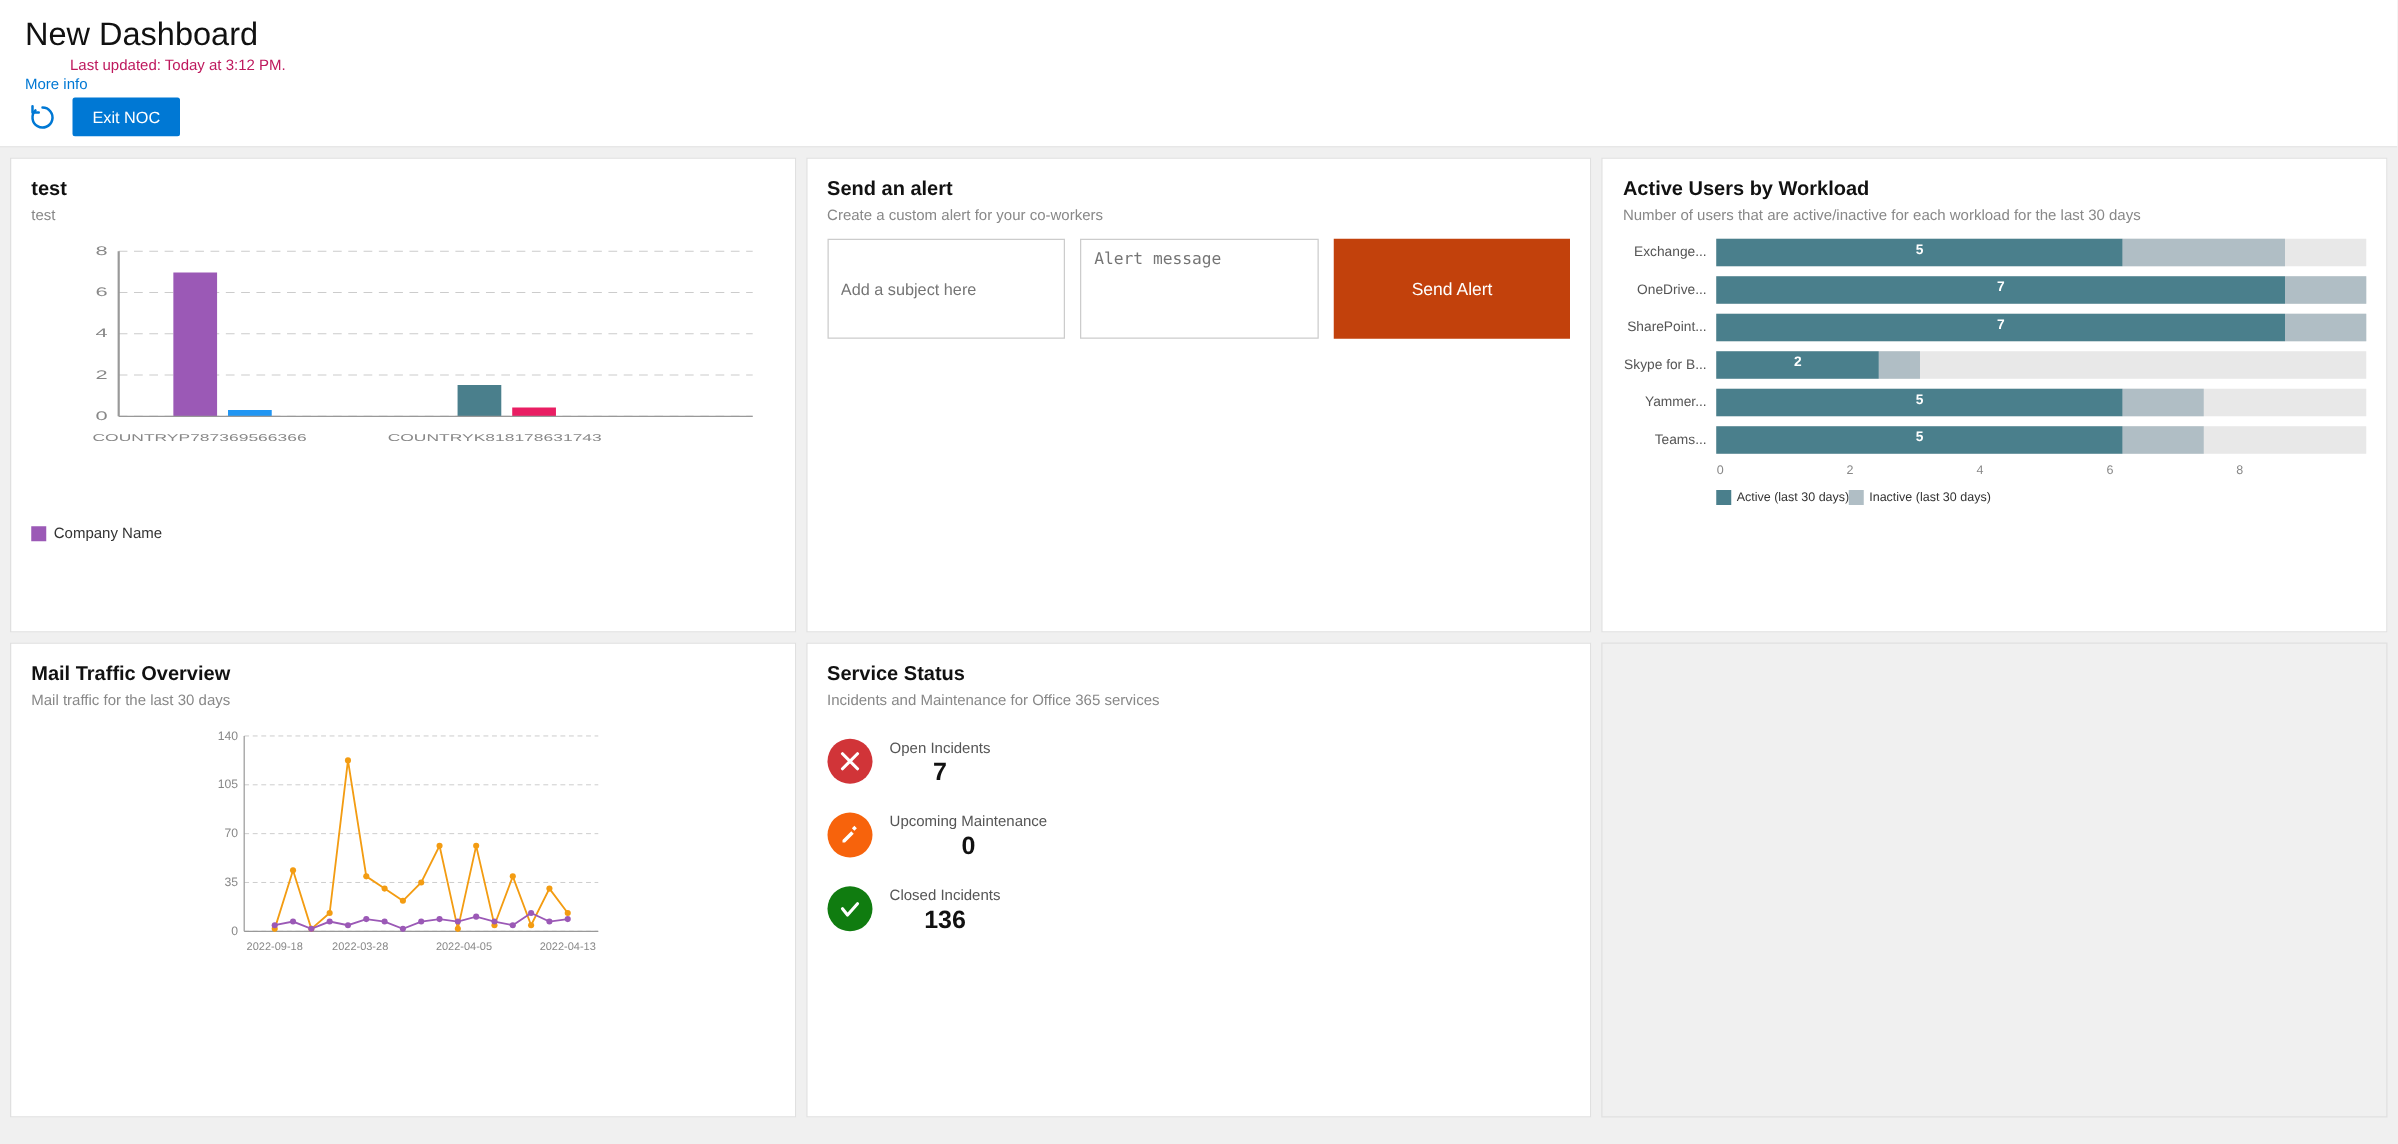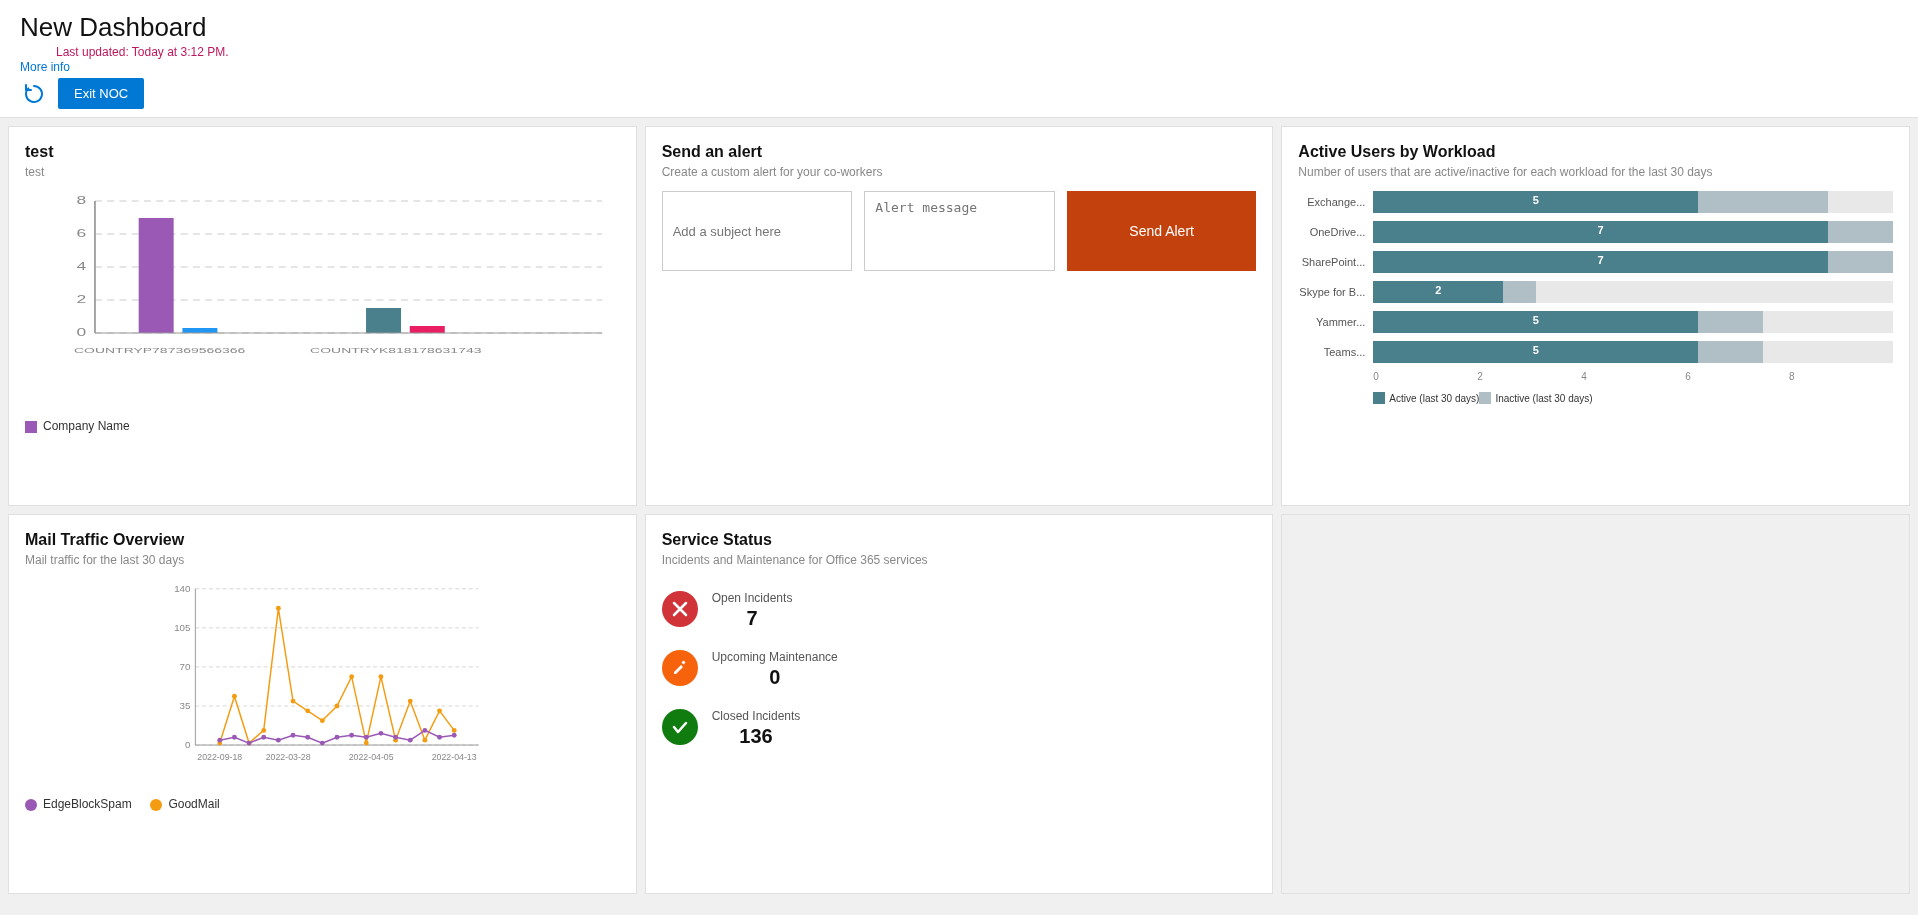--- a/index.html
+++ b/index.html
@@ -448,27 +448,20 @@
         <circle cx="200" cy="160" r="2.5" fill="#9b59b6"></circle>
         <circle cx="215" cy="162" r="2.5" fill="#9b59b6"></circle>
         <circle cx="230" cy="158" r="2.5" fill="#9b59b6"></circle>
         <circle cx="245" cy="162" r="2.5" fill="#9b59b6"></circle>
         <circle cx="260" cy="165" r="2.5" fill="#9b59b6"></circle>
         <circle cx="275" cy="155" r="2.5" fill="#9b59b6"></circle>
         <circle cx="290" cy="162" r="2.5" fill="#9b59b6"></circle>
         <circle cx="305" cy="160" r="2.5" fill="#9b59b6"></circle>
       </svg>
     </div>
-    <div class="chart-legend">
-      <span class="legend-swatch" style="background:#9b59b6;border-radius:50%;"></span>
-      <span>EdgeBlockSpam</span>
-      &nbsp;&nbsp;
-      <span class="legend-swatch" style="background:#f39c12;border-radius:50%;"></span>
-      <span>GoodMail</span>
-    </div>
   </div>
 
   <div class="card service-card">
     <div class="card-title">Service Status</div>
     <div class="card-subtitle">Incidents and Maintenance for Office 365 services</div>
     <div class="service-items-wrap">
 
       <div class="service-item">
         <div class="service-icon service-icon-red">
           <svg width="20" height="20" viewBox="0 0 20 20">

